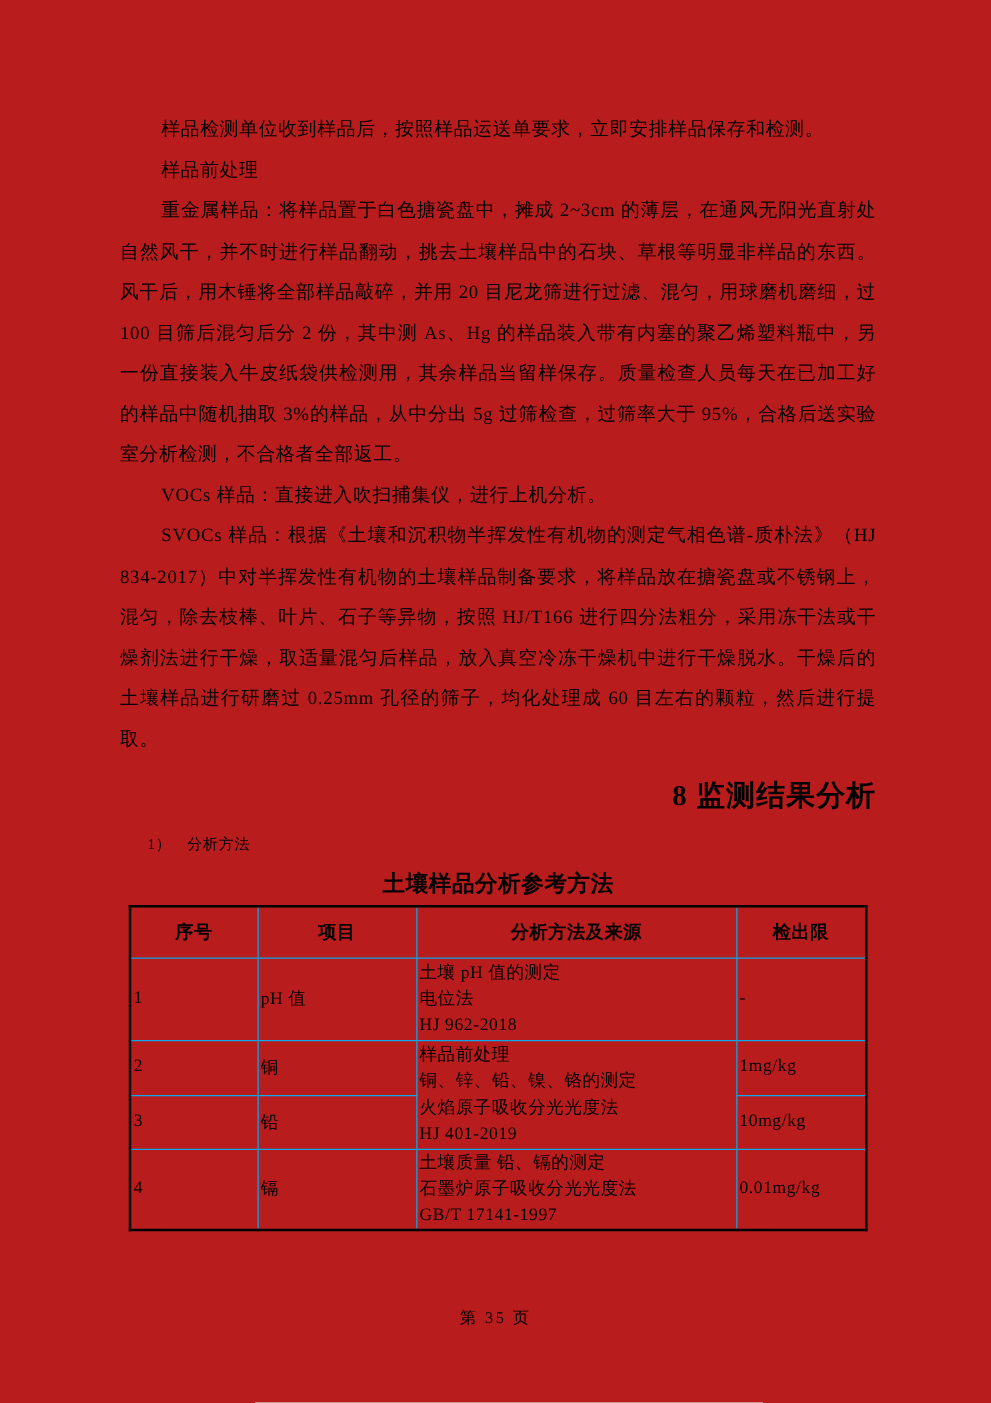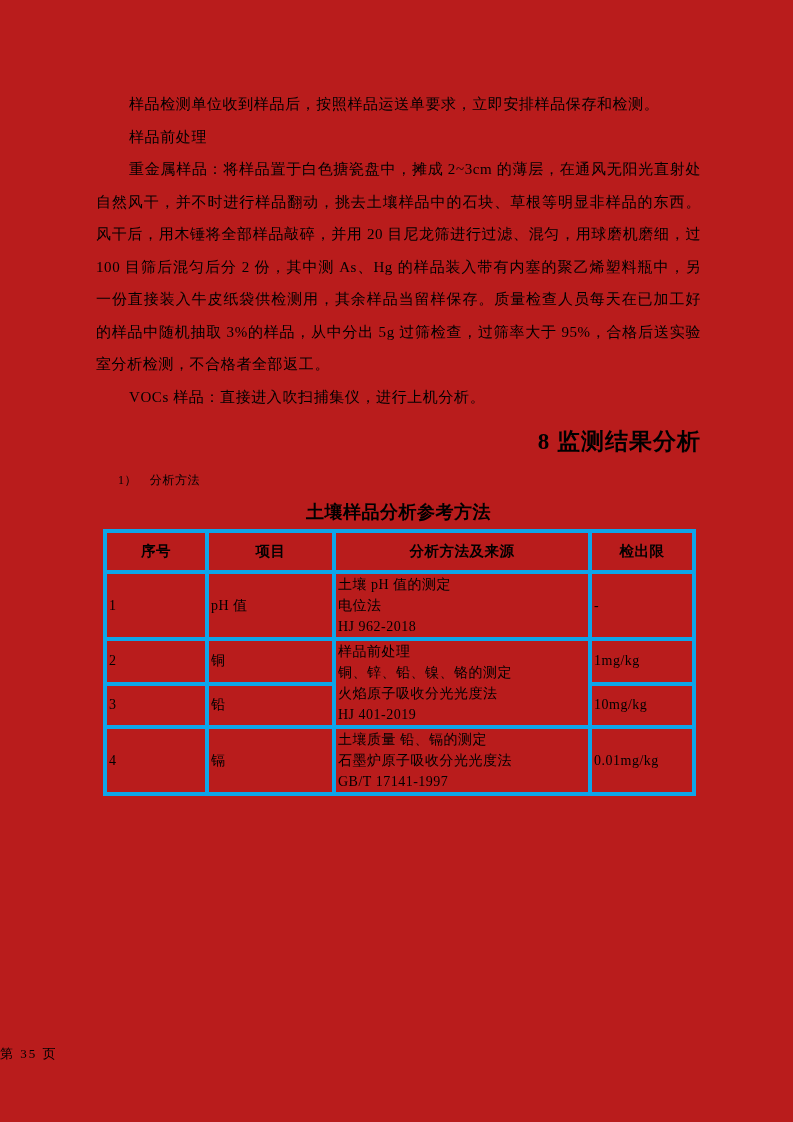--- a/index.html
+++ b/index.html
@@ -53,52 +53,53 @@
     letter-spacing:0.5px;
   }
   table.analysis {
     margin-left:7px;
     width:589px;
     border-collapse:collapse;
     table-layout:fixed;
     border:2px solid #000;
   }
   table.analysis th, table.analysis td {
-    border:4px solid #0ea5e9;
+    border:1px solid #0ea5e9;
     vertical-align:middle;
     font-size:14px;
     padding:0 2px;
     letter-spacing:0.5px;
   }
   table.analysis th { font-weight:bold; font-size:14.5px; }
   tr.hdr       { height:41px; }
   tr.row-ph    { height:66px; }
   tr.row-cu    { height:44px; }
   tr.row-pb    { height:43px; }
   tr.row-cd    { height:64px; }
   td.method div { line-height:21px; }
   .footer {
     position:absolute;
     left:0; right:0;
     top:1045px;
-    text-align:left;
+    text-align:center;
     font-size:13px;
     letter-spacing:2px;
   }
 </style>
 </head>
 <body>
 
 <div class="page">
   <div class="content">
 
     <p class="body indent">样品检测单位收到样品后，按照样品运送单要求，立即安排样品保存和检测。</p>
     <p class="body indent">样品前处理</p>
     <p class="body indent">重金属样品：将样品置于白色搪瓷盘中，摊成 2~3cm 的薄层，在通风无阳光直射处自然风干，并不时进行样品翻动，挑去土壤样品中的石块、草根等明显非样品的东西。风干后，用木锤将全部样品敲碎，并用 20 目尼龙筛进行过滤、混匀，用球磨机磨细，过 100 目筛后混匀后分 2 份，其中测 As、Hg 的样品装入带有内塞的聚乙烯塑料瓶中，另一份直接装入牛皮纸袋供检测用，其余样品当留样保存。质量检查人员每天在已加工好的样品中随机抽取 3%的样品，从中分出 5g 过筛检查，过筛率大于 95%，合格后送实验室分析检测，不合格者全部返工。</p>
     <p class="body indent">VOCs 样品：直接进入吹扫捕集仪，进行上机分析。</p>
+    <p class="body indent">SVOCs 样品：根据《土壤和沉积物半挥发性有机物的测定气相色谱-质朴法》（HJ 834-2017）中对半挥发性有机物的土壤样品制备要求，将样品放在搪瓷盘或不锈钢上，混匀，除去枝棒、叶片、石子等异物，按照 HJ/T166 进行四分法粗分，采用冻干法或干燥剂法进行干燥，取适量混匀后样品，放入真空冷冻干燥机中进行干燥脱水。干燥后的土壤样品进行研磨过 0.25mm 孔径的筛子，均化处理成 60 目左右的颗粒，然后进行提取。</p>
 
     <h1 class="h8">8 监测结果分析</h1>
     <p class="list-item">1）　分析方法</p>
 
     <div class="table-title">土壤样品分析参考方法</div>
 
     <table class="analysis">
       <colgroup>
         <col style="width:102px">
         <col style="width:127px">

